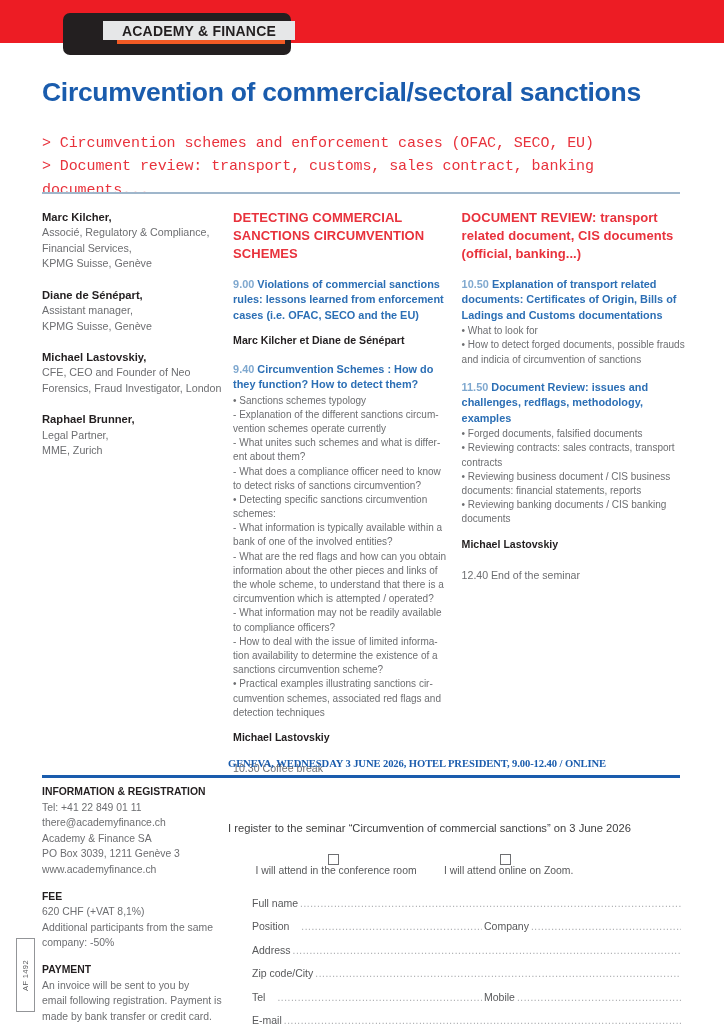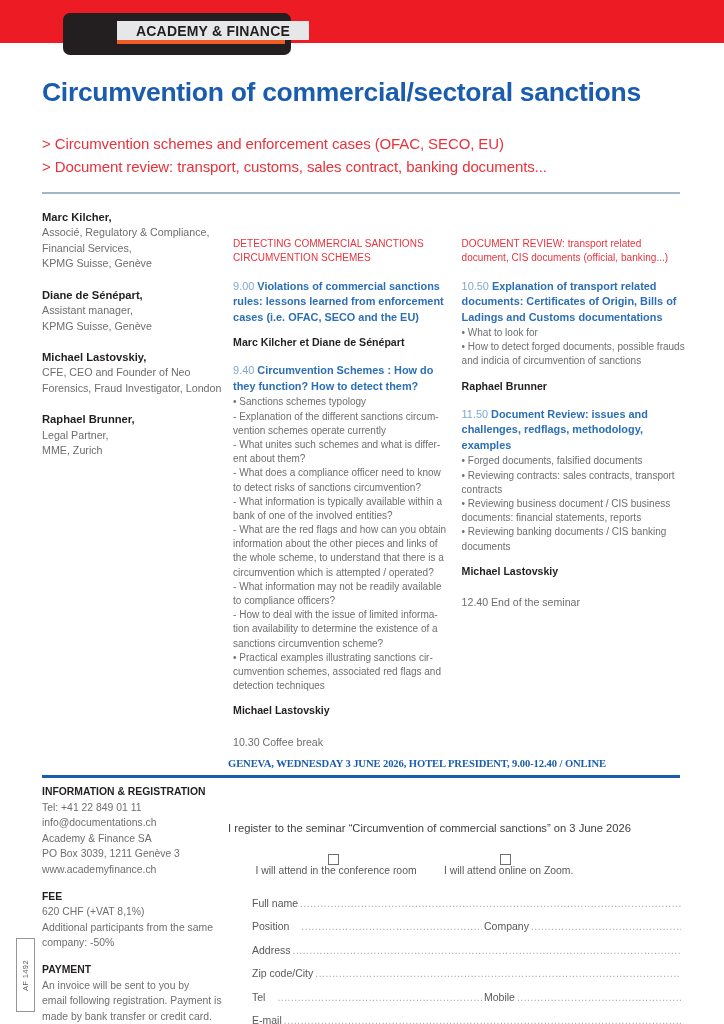--- a/index.html
+++ b/index.html
@@ -28,21 +28,21 @@
     position: absolute;
     top: 13px; left: 63px;
     width: 228px;
     height: 42px;
     background: #231f20;
     border-radius: 7px;
     z-index: 3;
   }
   .logo-band {
     position: absolute;
-    top: 8px; left: 54px;
+    top: 8px; left: 40px;
     width: 192px;
     height: 19px;
     background: #e6e7e8;
     display: flex;
     align-items: center;
     justify-content: center;
   }
   .logo-band-text {
     font-size: 14px;
     font-weight: bold;
@@ -73,20 +73,21 @@
   .subtitles {
     position: absolute;
     top: 132px; left: 42px;
     width: 660px;
   }
   .subtitle {
     font-size: 15px;
     color: #e8323c;
     line-height: 1.55;
     letter-spacing: -0.1px;
+    font-family: Liberation Mono, monospace;
   }
   .rule-light {
     position: absolute;
     top: 192px; left: 42px;
     width: 638px;
     height: 2px;
     background: #9fb6cb;
   }
 
   
@@ -108,39 +109,38 @@
     color: #231f20;
     line-height: 1.45;
   }
   .speaker-role {
     font-size: 10.7px;
     color: #6d6e71;
     line-height: 1.45;
   }
 
   .sec-head {
-    font-size: 10px;
-    font-weight: normal;
+    font-size: 13px;
+    font-weight: bold;
     color: #e8323c;
     line-height: 1.38;
     letter-spacing: 0.05px;
     margin-bottom: 14px;
-    margin-top: 28px;
   }
   .sess { margin-bottom: 13px; }
   .sess-title {
     font-size: 10.9px;
     line-height: 1.42;
     color: #2c6fb5;
     font-weight: bold;
     margin-bottom: 1px;
   }
   .sess-time {
     color: #7fa8cf;
-    font-weight: normal;
+    font-weight: bold;
   }
   .sess-speaker {
     font-size: 10.6px;
     font-weight: bold;
     color: #231f20;
     line-height: 1.45;
     margin-top: 10px;
   }
   .bullets {
     font-size: 10px;
@@ -316,20 +316,21 @@
       <div class="sess-speaker">Marc Kilcher et Diane de Sénépart</div>
     </div>
 
     <div class="sess">
       <div class="sess-title"><span class="sess-time">9.40</span> <span>Circumvention Schemes : How do they function? How to detect them?</span></div>
       <div class="bullets">
         <div>• Sanctions schemes typology</div>
         <div>- Explanation of the different sanctions circum-vention schemes operate currently</div>
         <div>- What unites such schemes and what is differ-ent about them?</div>
         <div>- What does a compliance officer need to know to detect risks of sanctions circumvention?</div>
+        <div>• Detecting specific sanctions circumvention schemes:</div>
         <div>- What information is typically available within a bank of one of the involved entities?</div>
         <div>- What are the red flags and how can you obtain information about the other pieces and links of the whole scheme, to understand that there is a circumvention which is attempted / operated?</div>
         <div>- What information may not be readily available to compliance officers?</div>
         <div>- How to deal with the issue of limited informa-tion availability to determine the existence of a sanctions circumvention scheme?</div>
         <div>• Practical examples illustrating sanctions cir-cumvention schemes, associated red flags and detection techniques</div>
       </div>
       <div class="sess-speaker">Michael Lastovskiy</div>
     </div>
 
     <div class="plain" style="margin-top:16px">10.30 Coffee break</div>
@@ -337,21 +338,20 @@
 
   <div class="col-right">
     <div class="sec-head">DOCUMENT REVIEW: transport related document, CIS documents (official, banking...)</div>
 
     <div class="sess">
       <div class="sess-title"><span class="sess-time">10.50</span> <span>Explanation of transport related documents: Certificates of Origin, Bills of Ladings and Customs documentations</span></div>
       <div class="bullets">
         <div>• What to look for</div>
         <div>• How to detect forged documents, possible frauds and indicia of circumvention of sanctions</div>
       </div>
-      <div class="sess-speaker">Raphael Brunner</div>
     </div>
 
     <div class="sess">
       <div class="sess-title"><span class="sess-time">11.50</span> <span>Document Review: issues and challenges, redflags, methodology, examples</span></div>
       <div class="bullets">
         <div>• Forged documents, falsified documents</div>
         <div>• Reviewing contracts: sales contracts, transport contracts</div>
         <div>• Reviewing business document / CIS business documents: financial statements, reports</div>
         <div>• Reviewing banking documents / CIS banking documents</div>
       </div>
@@ -361,21 +361,21 @@
     <div class="plain" style="margin-top:16px">12.40 End of the seminar</div>
   </div>
 </div>
 
 <div class="venue">GENEVA, WEDNESDAY 3 JUNE 2026, HOTEL PRESIDENT, 9.00-12.40 / ONLINE</div>
 <div class="rule-blue"></div>
 
 <div class="info-col">
   <div class="info-head">INFORMATION &amp; REGISTRATION</div>
   <div class="info-line">Tel: +41 22 849 01 11</div>
-  <div class="info-line">info@documentations.ch</div>
+  <div class="info-line">there@academyfinance.ch</div>
   <div class="info-line">Academy &amp; Finance SA</div>
   <div class="info-line">PO Box 3039, 1211 Genève 3</div>
   <div class="info-line">www.academyfinance.ch</div>
 
   <div class="info-gap"></div>
 
   <div class="info-head">FEE</div>
   <div class="info-line">620 CHF (+VAT 8,1%)</div>
   <div class="info-line">Additional participants from the same</div>
   <div class="info-line">company: -50%</div>

